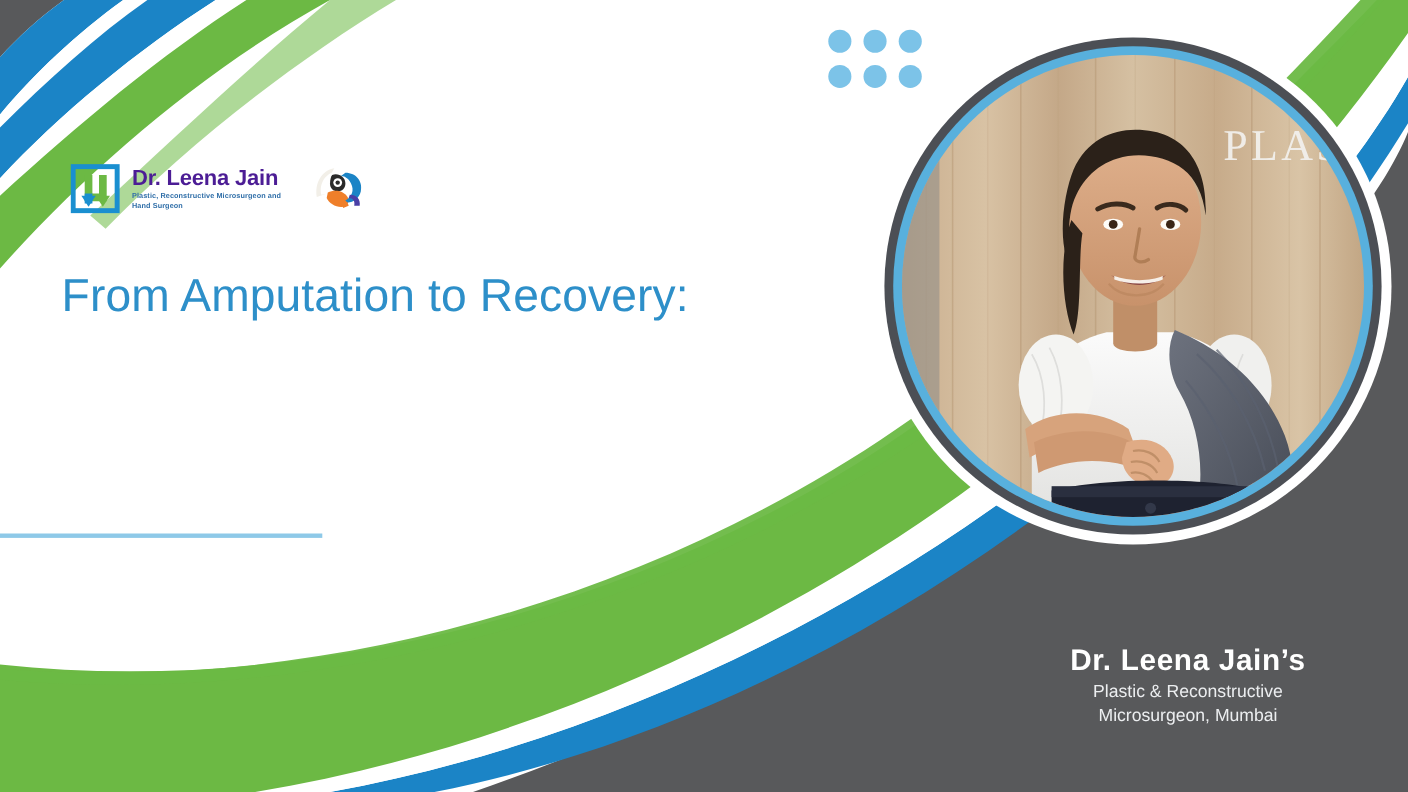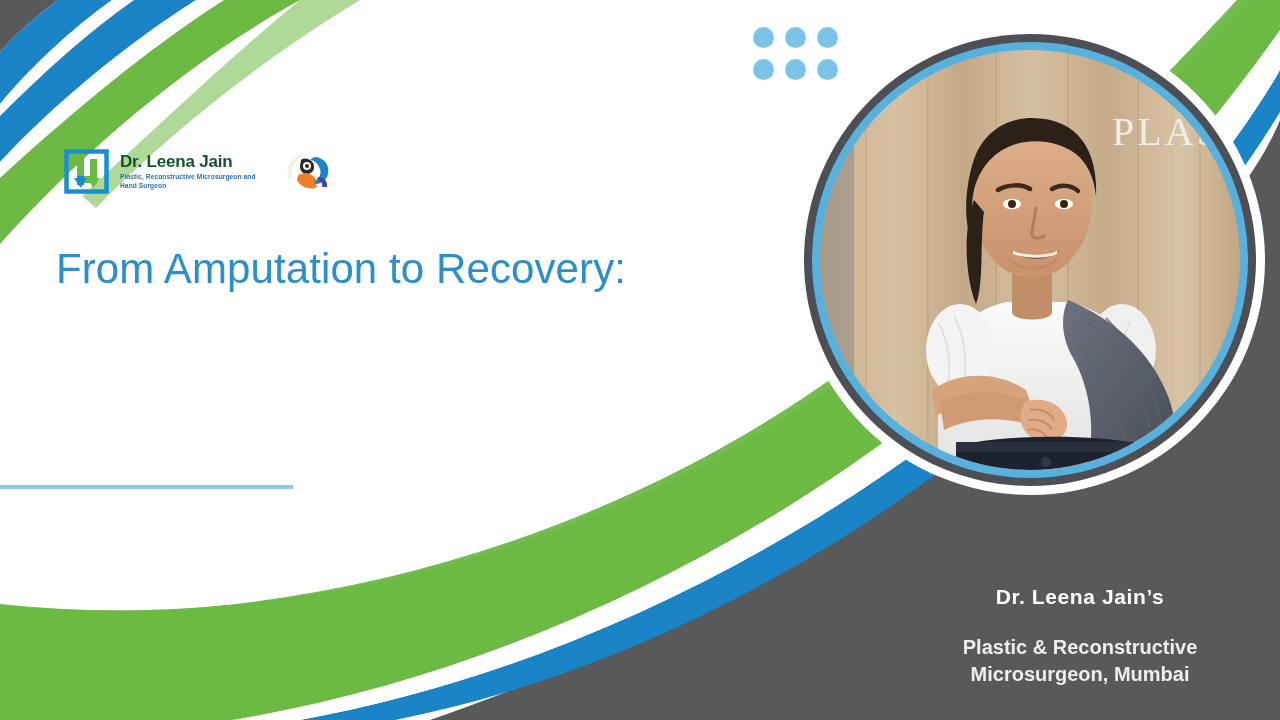--- a/index.html
+++ b/index.html
@@ -49,21 +49,21 @@
   #photo-svg{display:block;width:100%;height:100%;}
 
   
   #logo-lockup{
     position:absolute;left:64px;top:148px;
     display:flex;align-items:center;gap:10px;
   }
   #logo-mark{width:46px;height:48px;flex:0 0 auto;}
   #logo-words{display:flex;flex-direction:column;justify-content:center;}
   #logo-name{
-    font-size:17px;font-weight:bold;color:#14532d;
+    font-size:20px;font-weight:bold;color:#4c1d95;
     letter-spacing:-0.2px;line-height:1.05;
   }
   #logo-tagline{
     font-size:6.6px;font-weight:bold;color:#2f6ea8;
     line-height:1.35;margin-top:2px;max-width:150px;
     letter-spacing:0.1px;
   }
   #emblem{width:48px;height:46px;flex:0 0 auto;margin-left:4px;}
 
   
@@ -84,25 +84,25 @@
     position:absolute;left:0px;top:485px;
     width:293px;height:4px;background:#8ec9e8;
   }
 
   
   #caption{
     position:absolute;left:880px;top:585px;width:400px;
     text-align:center;color:#ffffff;
   }
   #caption-name{
-    font-size:21px;font-weight:bold;letter-spacing:0.6px;
+    font-size:27px;font-weight:bold;letter-spacing:0.6px;
     line-height:1.15;
   }
   #caption-role{
-    margin-top:25px;font-size:20px;font-weight:700;
+    margin-top:3px;font-size:16px;font-weight:400;
     line-height:1.32;color:#eceef0;
   }
 </style>
 </head>
 <body>
 
 <div id="stage">
 
   <svg id="bg-art" viewBox="0 0 1280 720" preserveAspectRatio="none">
     <defs>

